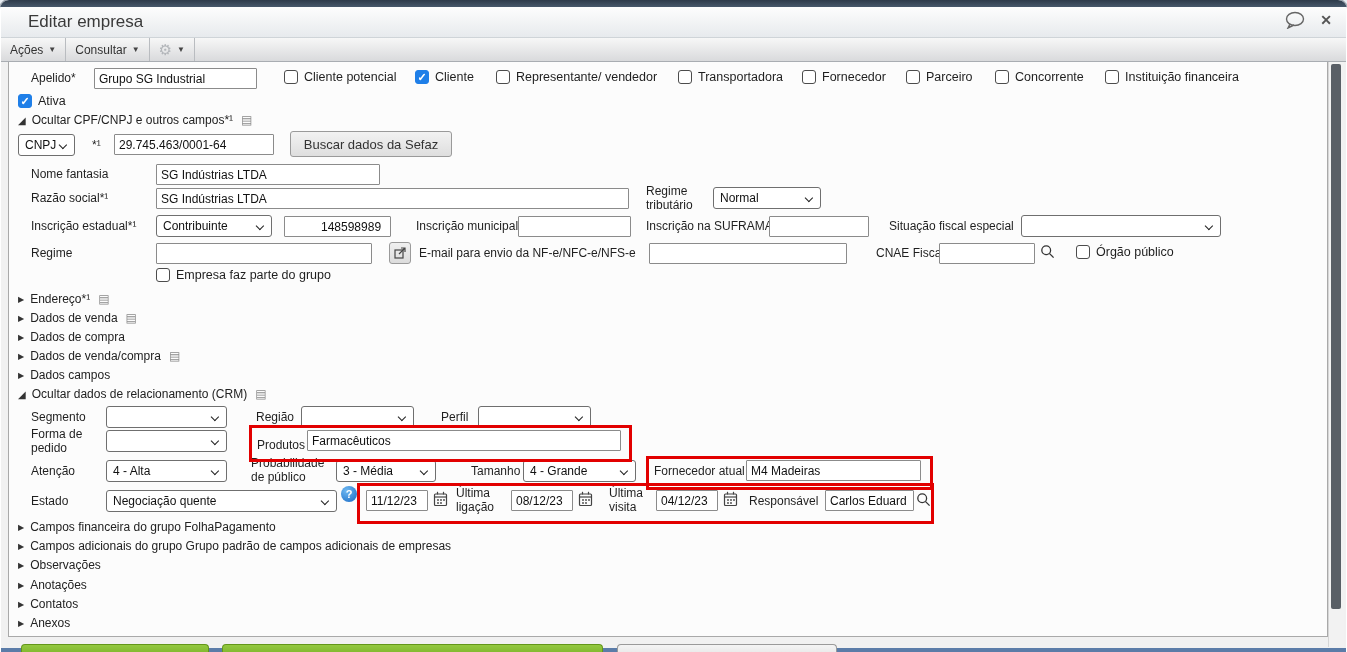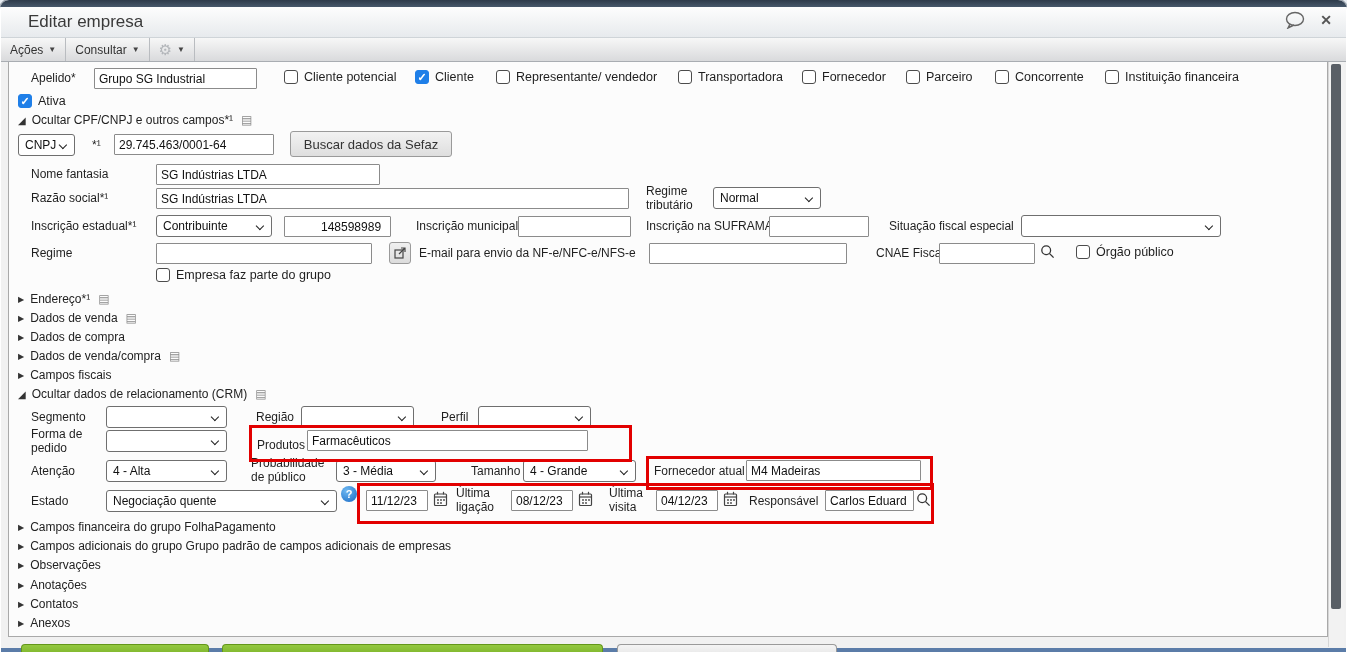--- a/index.html
+++ b/index.html
@@ -210,21 +210,21 @@
         <span class="tri-c">▶</span>
         <span>Dados de compra</span>
       </div>
     <div class="sec" style="left:17px;top:287px">
         <span class="tri-c">▶</span>
         <span>Dados de venda/compra</span>
         <span class="doc">▤</span>
       </div>
     <div class="sec" style="left:17px;top:306px">
         <span class="tri-c">▶</span>
-        <span>Campos fiscais</span>
+        <span>Dados campos</span>
       </div>
 
     <div class="sec" style="left:17px;top:325px">
       <span class="tri-e">◢</span>
       <span>Ocultar dados de relacionamento (CRM)</span>
       <span class="doc">▤</span>
     </div>
 
     <span class="lbl" style="left:30px;top:349px">Segmento</span>
     <div class="sel" style="left:105px;top:344px;width:121px">
@@ -237,21 +237,21 @@
     <span class="lbl" style="left:440px;top:349px">Perfil</span>
     <div class="sel" style="left:477px;top:344px;width:113px">
         <span></span>
       </div>
 
     <span class="lbl" style="left:30px;top:366px;width:60px">Forma de pedido</span>
     <div class="sel" style="left:105px;top:368px;width:121px">
         <span></span>
       </div>
     <span class="lbl" style="left:256px;top:377px">Produtos</span>
-    <input class="inp" style="left: 306px; top: 368px; width: 281px;" value="Farmacêuticos">
+    <input class="inp" style="left: 306px; top: 368px; width: 314px;" value="Farmacêuticos">
 
     <span class="lbl" style="left:30px;top:403px">Atenção</span>
     <div class="sel" style="left:105px;top:398px;width:121px">
         <span>4 - Alta</span>
       </div>
     <span class="lbl" style="left:250px;top:395px;width:80px">Probabilidade de público</span>
     <div class="sel" style="left:335px;top:398px;width:100px">
         <span>3 - Média</span>
       </div>
     <span class="lbl" style="left:470px;top:403px">Tamanho</span>

